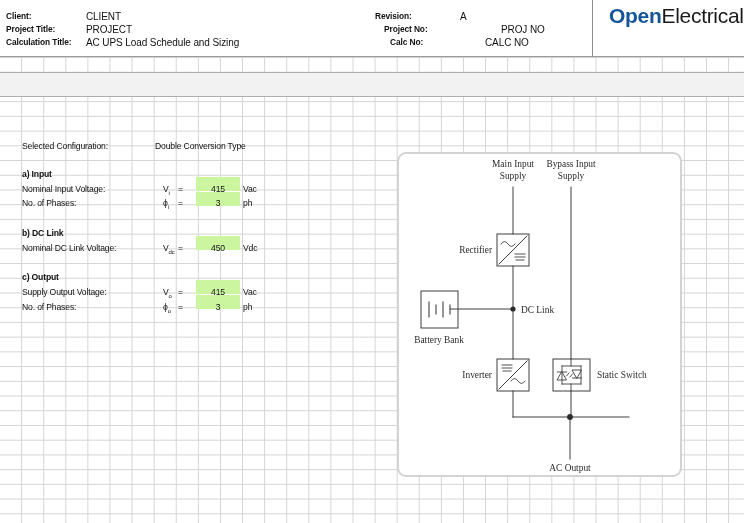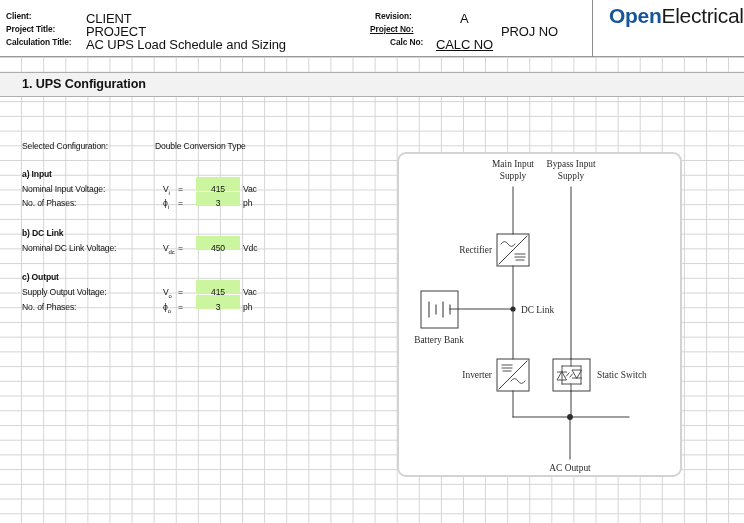--- a/index.html
+++ b/index.html
@@ -40,21 +40,21 @@
   .hdr-label {
     position: absolute;
     font-size: 8.4px;
     font-weight: bold;
     color: #111;
     white-space: nowrap;
     letter-spacing: -0.1px;
   }
   .hdr-value {
     position: absolute;
-    font-size: 13px;
+    font-size: 10px;
     color: #111;
     white-space: nowrap;
     letter-spacing: -0.1px;
   }
   #logo-divider {
     position: absolute;
     left: 592px; top: 0px;
     width: 1px; height: 57px;
     background: #8c8c8c;
   }
@@ -133,34 +133,33 @@
 
     <span class="hdr-label" style="left:6px;  top:24px;">Project Title:</span>
     <span class="hdr-value" style="left:86px; top:24px;">PROJECT</span>
 
     <span class="hdr-label" style="left:6px;  top:37px;">Calculation Title:</span>
     <span class="hdr-value" style="left:86px; top:37px;">AC UPS Load Schedule and Sizing</span>
 
     <span class="hdr-label" style="left:375px; top:11px;">Revision:</span>
     <span class="hdr-value" style="left:460px; top:11px;">A</span>
 
-    <span class="hdr-label" style="left:370px; top:24px;text-decoration:underline;">Project No:</span>
+    <span class="hdr-label" style="left:384px; top:24px;">Project No:</span>
     <span class="hdr-value" style="left:460px; top:24px;margin-left:41px;">PROJ NO</span>
 
     <span class="hdr-label" style="left:390px; top:37px;">Calc No:</span>
-    <span class="hdr-value" style="left:436px; top:37px;text-decoration:underline;">CALC NO</span>
+    <span class="hdr-value" style="left:485px; top:37px;">CALC NO</span>
 
     <div id="logo-divider"></div>
     <div id="logo">
       <span class="open">Open</span><span class="electrical">Electrical</span>
     </div>
   </div>
 
   <div id="section-title-row"></div>
-  <div id="section-title">1. UPS Configuration</div>
 
 
   <span class="cell" style="left:22px;  top:141px;">Selected Configuration:</span>
   <span class="cell" style="left:155px; top:141px;">Double Conversion Type</span>
 
   <span class="cell b" style="left:22px; top:169px;">a) Input</span>
 
   <div class="greenbox" style="left:196px; top:177px; width:44px; height:14px;"></div>
   <span class="cell" style="left:22px;  top:184px;">Nominal Input Voltage:</span>
   <span class="cell" style="left:163px; top:184px;">V<sub style="font-size:6px;">i</sub></span>

